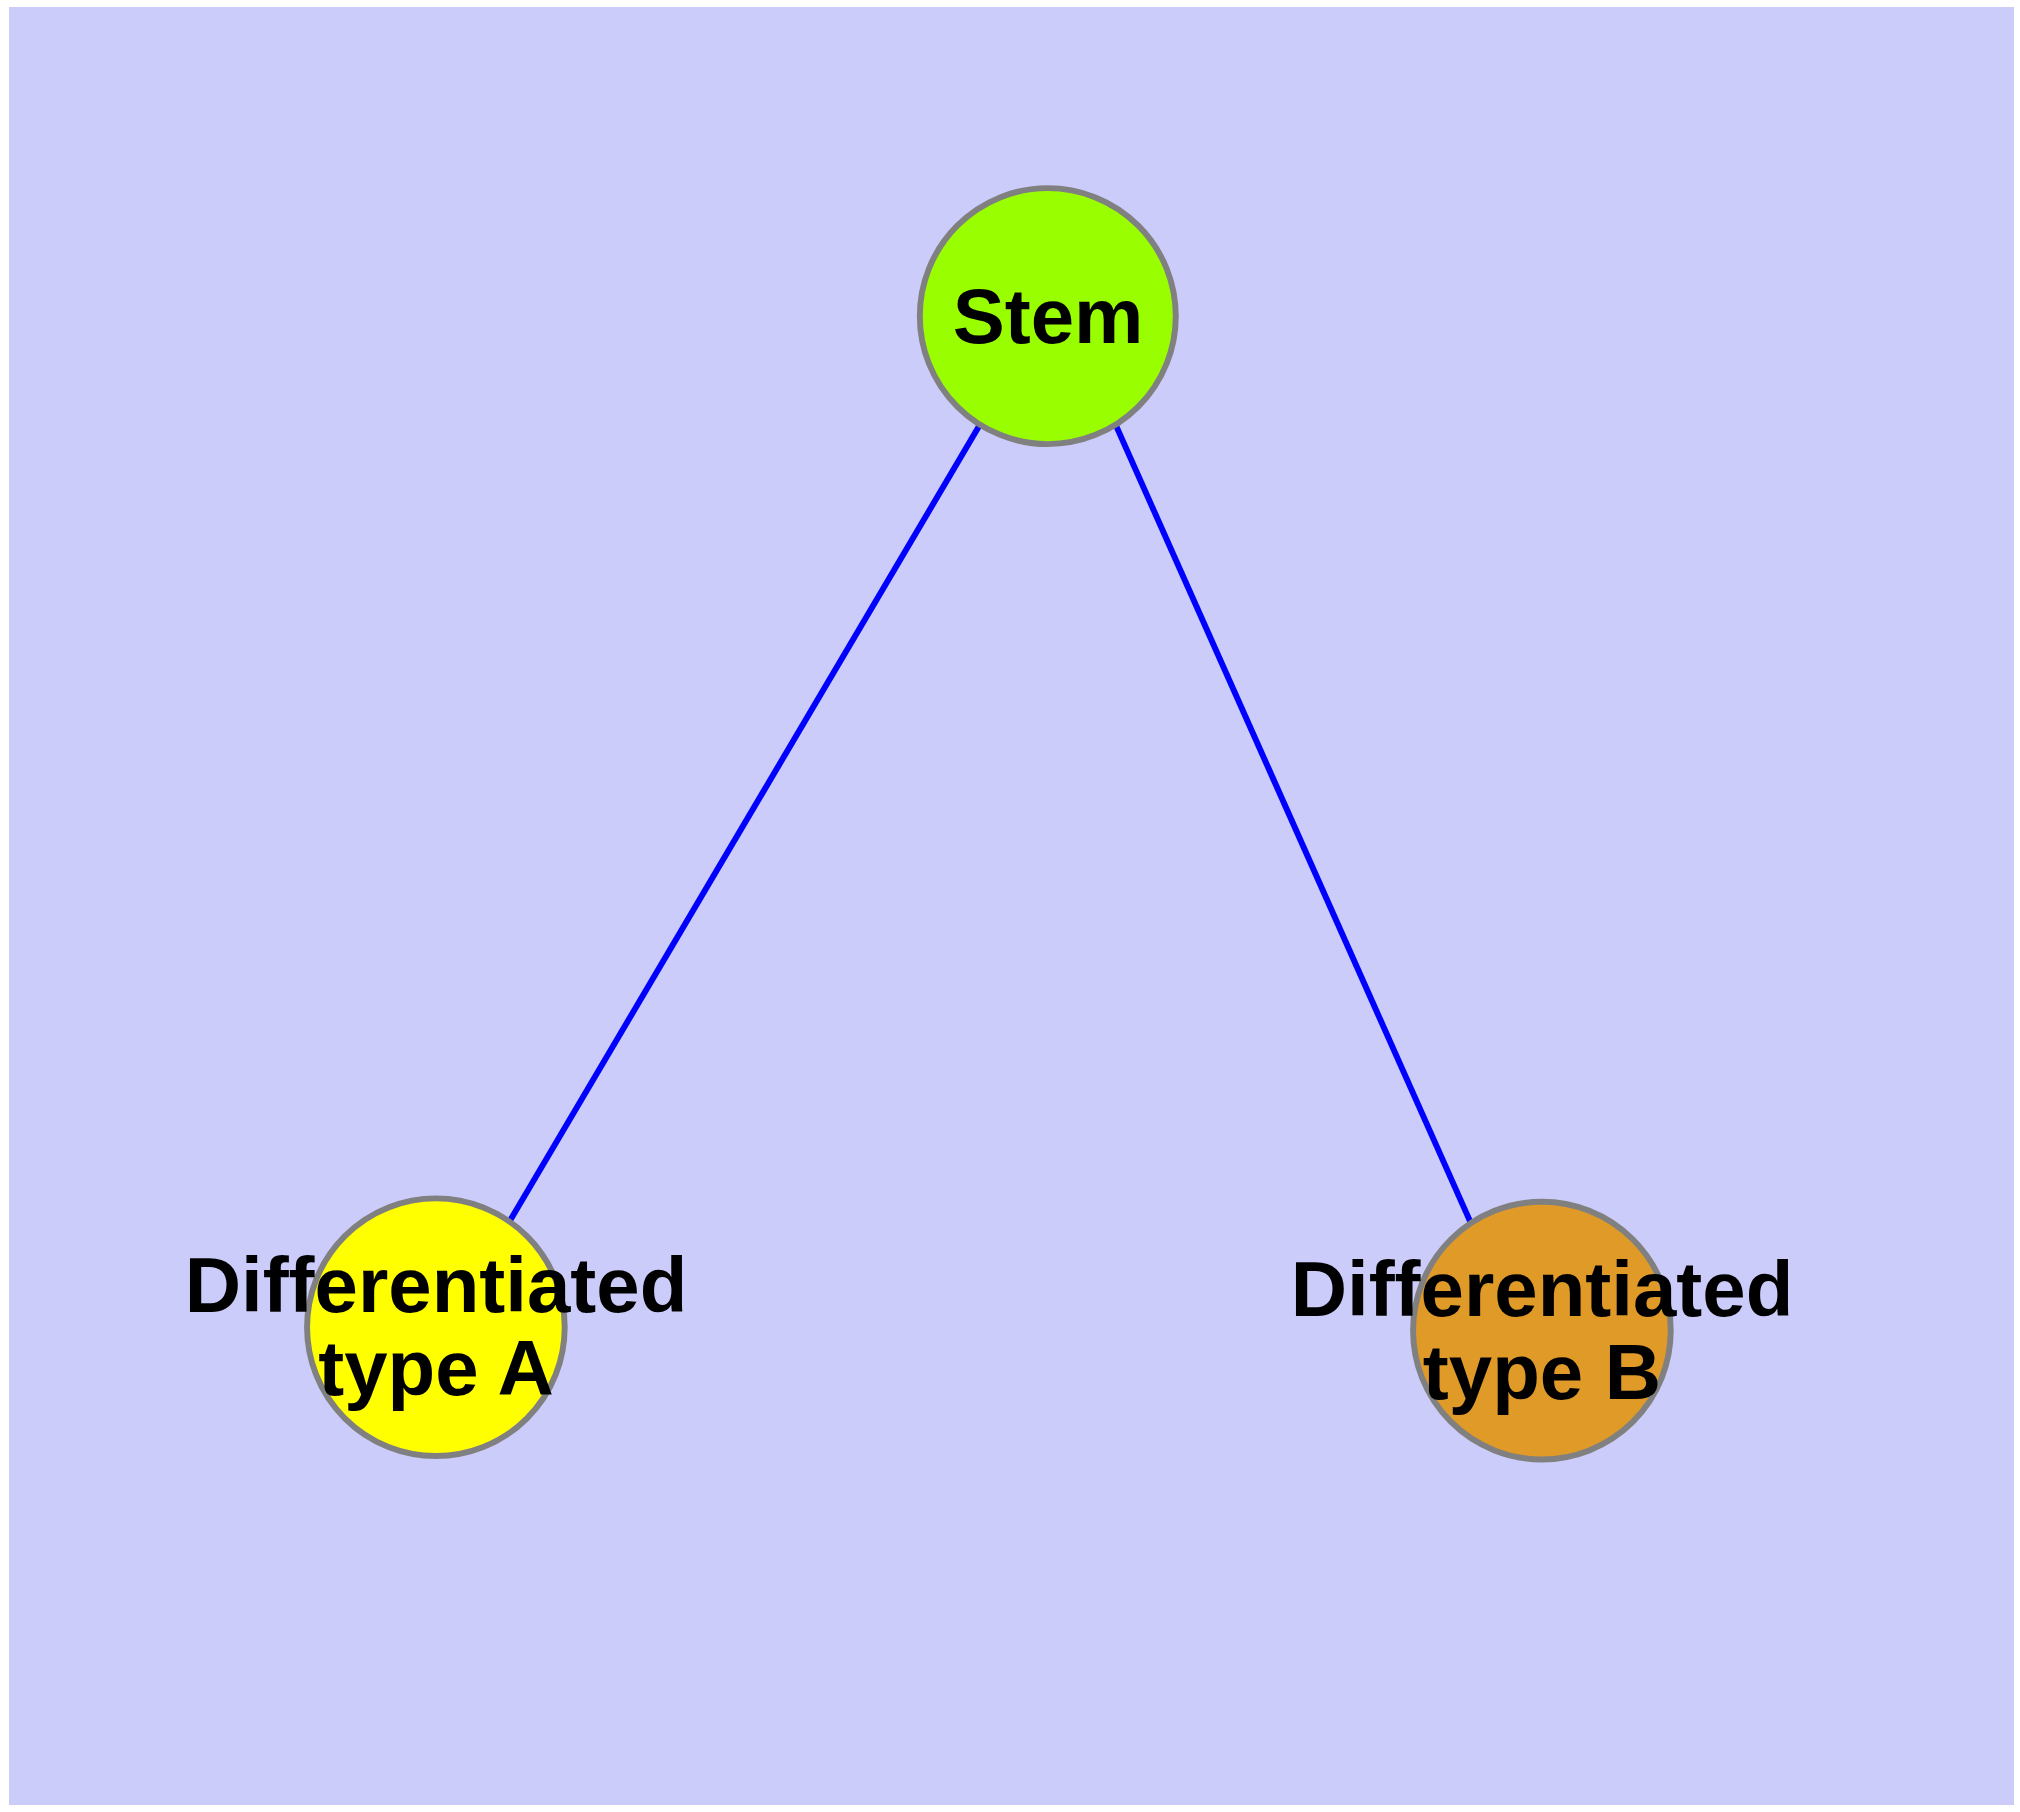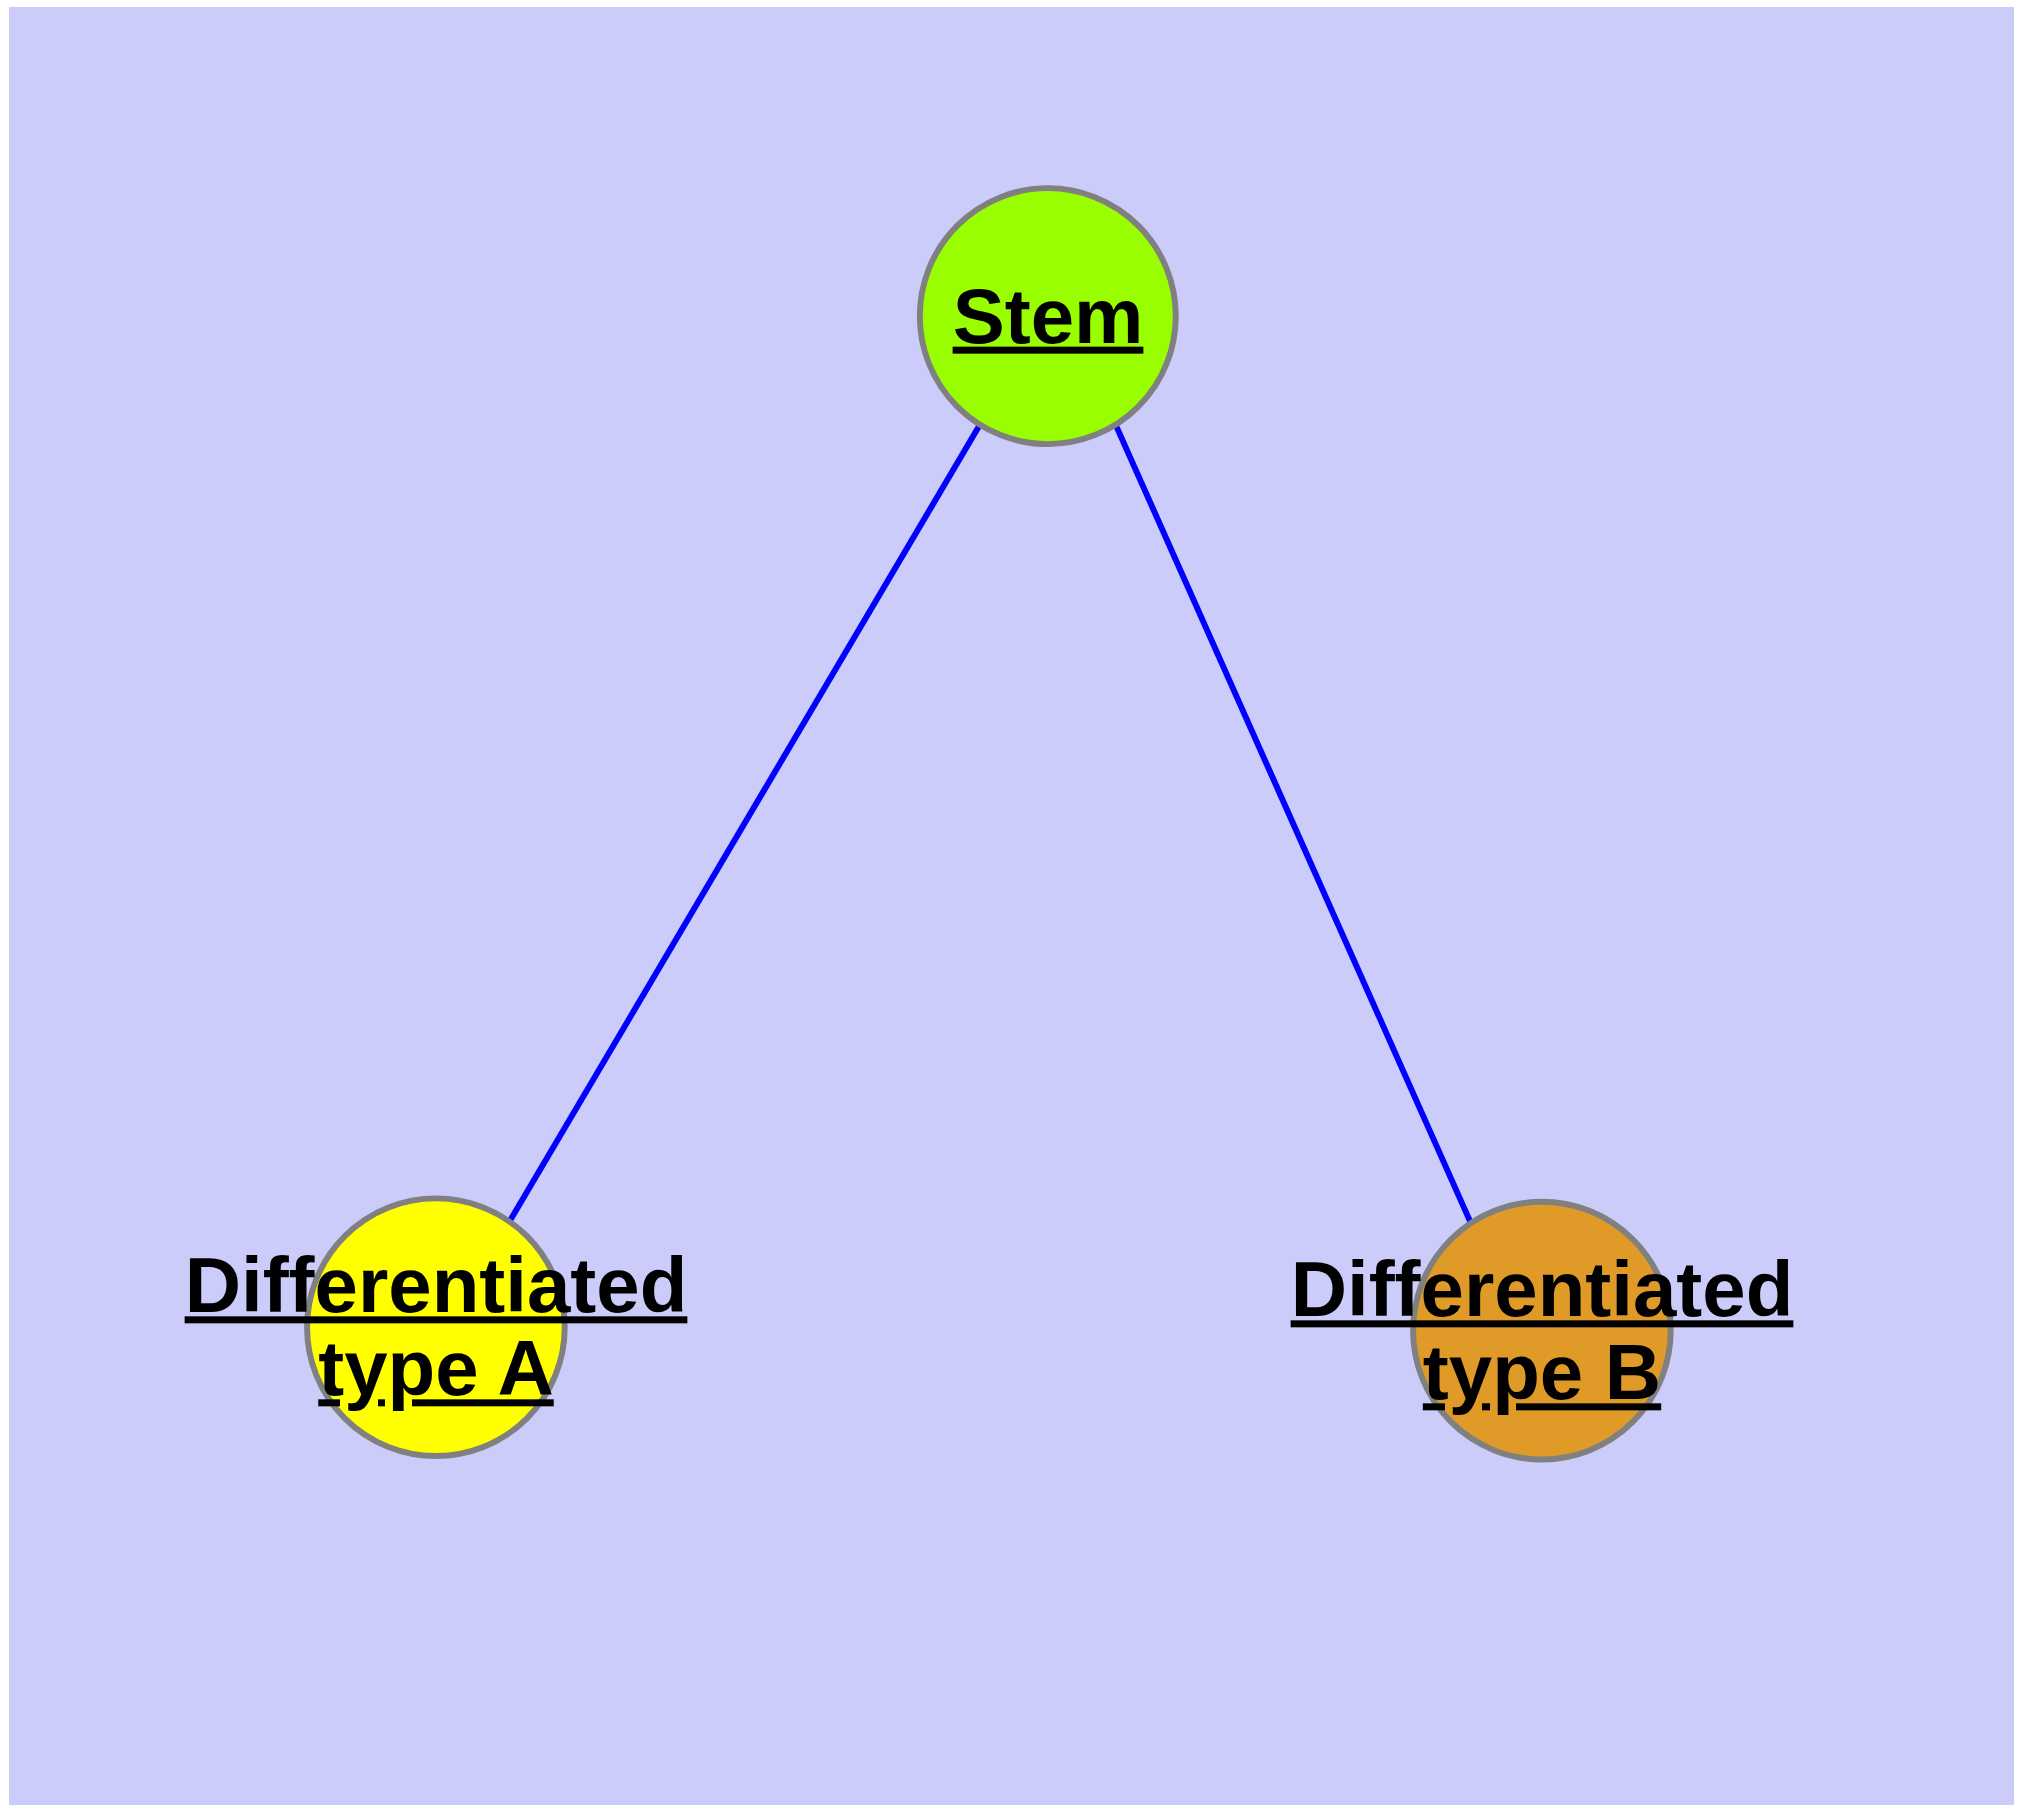--- a/index.html
+++ b/index.html
@@ -40,21 +40,20 @@
   .node-label {
     position: absolute;
     text-align: center;
     color: #000000;
     font-family: "Liberation Sans", sans-serif;
     font-weight: bold;
     line-height: 1.06;
     white-space: pre;
     pointer-events: none;
     transform: translate(-50%, -50%);
-    text-decoration: underline;
   }
   .node-label.big {
     font-size: 78px;
   }
   .node-label.wide {
     font-size: 78px;
   }
 </style>
 </head>
 <body>

